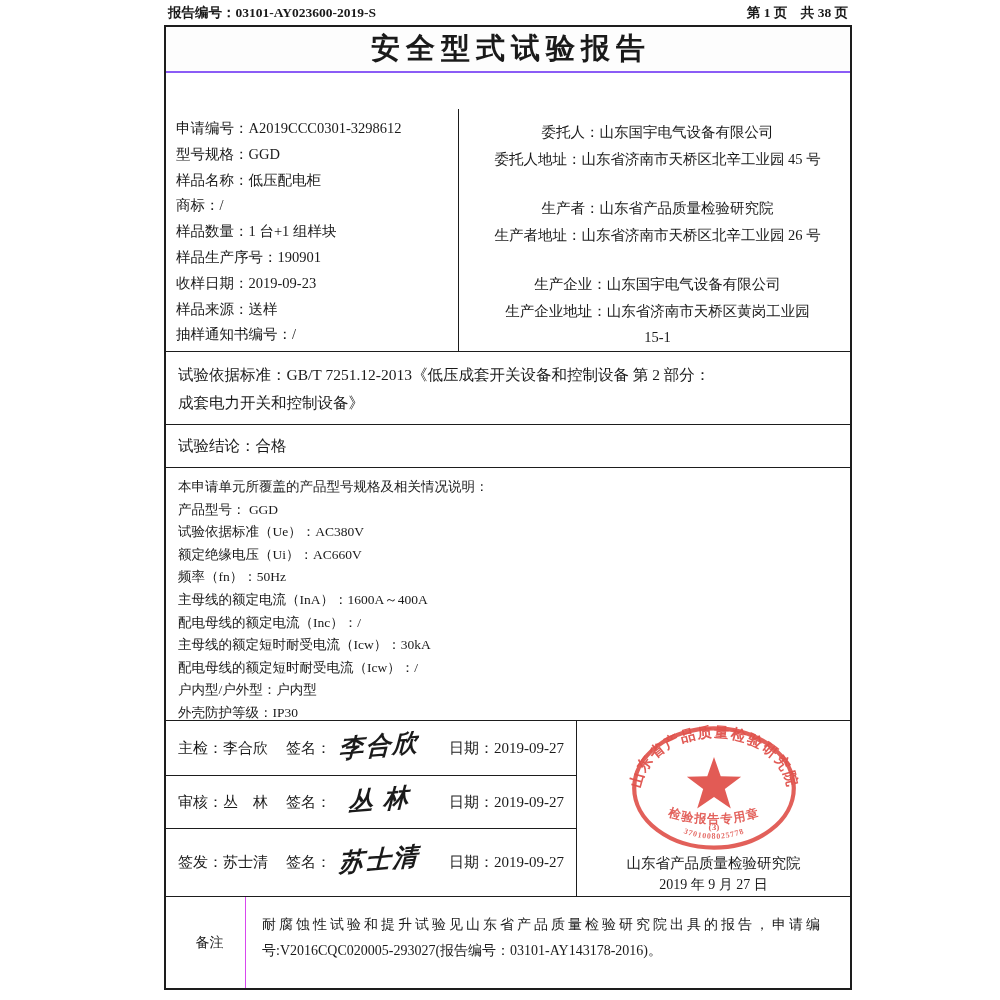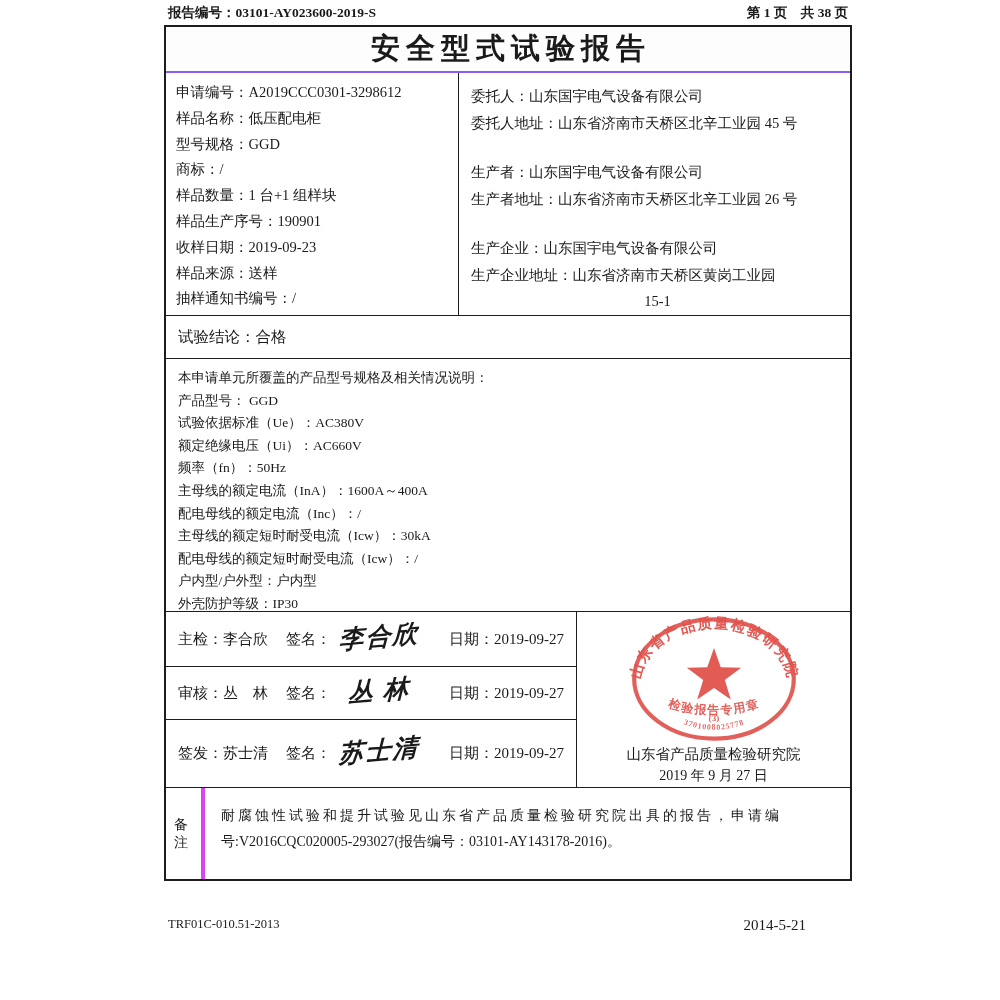--- a/index.html
+++ b/index.html
@@ -10,27 +10,27 @@
 
   .topbar { display:flex; justify-content:space-between; align-items:flex-end;
             font-size:13.5px; font-weight:bold; padding:0 4px 3px 4px; }
 
   .paper { border:2px solid #1d1d1d; }
 
   .title-block { height:46px; border-bottom:2px solid #8b5cf6; display:flex;
                  align-items:center; justify-content:center; background:#fdfdfd; }
   .title-block .t { font-size:29px; font-weight:bold; letter-spacing:6px; padding-left:6px; }
 
-  .info-row { display:flex; height:243px; border-bottom:1px solid #1d1d1d; }
+  .info-row { display:flex; height:243px; border-bottom:1px solid #1d1d1d;margin-top:36px; }
   .info-left { width:293px; border-right:1px solid #1d1d1d; padding:7px 8px 0 10px;
                font-size:14.5px; }
   .info-left .line { line-height:25.8px; white-space:nowrap; }
   .info-right { flex:1; padding:10px 6px 0 12px; font-size:14.5px; }
   .info-right .grp { margin-bottom:23px; }
-  .info-right .line { line-height:26.5px; }
+  .info-right .line { line-height:26.5px;text-align:center; }
   .info-right .cont { text-align:center; line-height:26.5px; }
 
   .std-row { height:73px; border-bottom:1px solid #1d1d1d; padding:9px 12px 0 12px;
              font-size:15.5px; }
   .std-row .line { line-height:28px; }
 
   .concl-row { height:43px; border-bottom:1px solid #1d1d1d; display:flex;
                align-items:center; padding:0 12px; font-size:15.5px; }
 
   .spec-row { height:253px; border-bottom:1px solid #1d1d1d; padding:8px 12px 0 12px;
@@ -48,21 +48,21 @@
                transform:rotate(-5deg) skewX(-6deg); display:inline-block;
                margin:0 10px 6px 4px; min-width:88px; text-align:center; letter-spacing:2px; }
   .sig-row .date { margin-left:auto; white-space:nowrap; }
 
   .sig-right { flex:1; text-align:center; padding-top:2px; position:relative; }
   .stamp-svg { display:block; margin:2px auto 0 auto; }
   .stamp-org { font-size:14.5px; line-height:21px; margin-top:2px; }
   .stamp-date { font-size:14px; line-height:21px; }
 
   .remark-row { display:flex; height:91px; }
-  .remark-label { width:39px; border-right:4px solid #d946ef; display:flex;
+  .remark-label { width:80px; border-right:1px solid #d946ef; display:flex;
                   align-items:center; justify-content:center; font-size:14px;padding-left:8px; }
   .remark-content { flex:1; padding:15px 14px 0 16px; font-size:14px; }
   .remark-content .l1 { letter-spacing:3px; line-height:26px; white-space:nowrap; }
   .remark-content .l2 { line-height:26px; }
 
   .footer { display:flex; justify-content:space-between; margin-top:36px; padding:0 4px; }
   .footer .fl { font-size:12.5px; }
   .footer .fr { font-size:15px; padding-right:42px; }
 </style>
 </head>
@@ -77,46 +77,50 @@
 
   <div class="paper">
 
     <div class="title-block">
       <span class="t">安全型式试验报告</span>
     </div>
 
     <div class="info-row">
       <div class="info-left">
         <div class="line">申请编号：A2019CCC0301-3298612</div>
+        <div class="line">型号规格：GGD</div>
         <div class="line">样品名称：低压配电柜</div>
-        <div class="line">型号规格：GGD</div>
         <div class="line">商标：/</div>
         <div class="line">样品数量：1 台+1 组样块</div>
         <div class="line">样品生产序号：190901</div>
         <div class="line">收样日期：2019-09-23</div>
         <div class="line">样品来源：送样</div>
         <div class="line">抽样通知书编号：/</div>
       </div>
       <div class="info-right">
         <div class="grp">
           <div class="line">委托人：山东国宇电气设备有限公司</div>
           <div class="line">委托人地址：山东省济南市天桥区北辛工业园 45 号</div>
         </div>
         <div class="grp">
-          <div class="line">生产者：山东国宇电气设备有限公司</div>
+          <div class="line">生产者：山东省产品质量检验研究院</div>
           <div class="line">生产者地址：山东省济南市天桥区北辛工业园 26 号</div>
         </div>
         <div class="grp">
           <div class="line">生产企业：山东国宇电气设备有限公司</div>
           <div class="line">生产企业地址：山东省济南市天桥区黄岗工业园</div>
           <div class="cont">15-1</div>
         </div>
       </div>
     </div>
 
+    <div class="std-row">
+      <div class="line">试验依据标准：GB/T 7251.12-2013《低压成套开关设备和控制设备 第 2 部分：</div>
+      <div class="line">成套电力开关和控制设备》</div>
+    </div>
 
     <div class="concl-row">
       <span>试验结论：合格</span>
     </div>
 
     <div class="spec-row">
       <div class="line">本申请单元所覆盖的产品型号规格及相关情况说明：</div>
       <div class="line">产品型号：  GGD</div>
       <div class="line">试验依据标准（Ue）：AC380V</div>
       <div class="line">额定绝缘电压（Ui）：AC660V</div>

